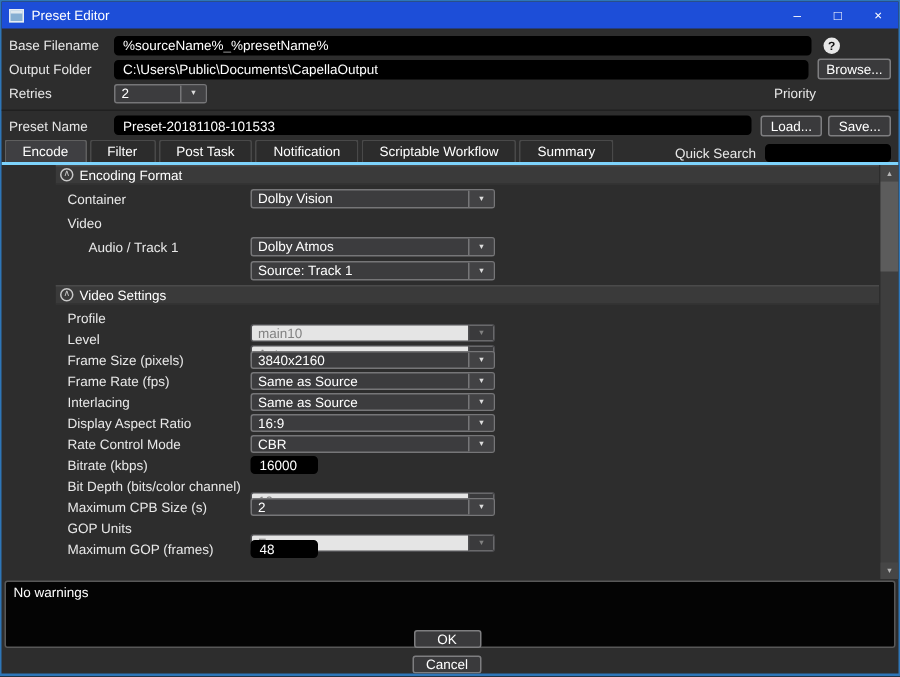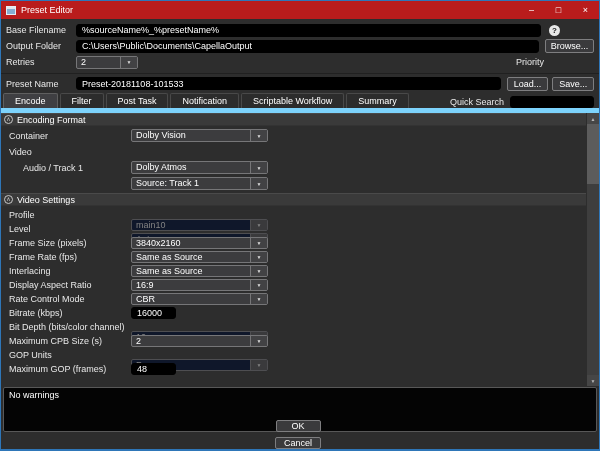--- a/index.html
+++ b/index.html
@@ -3,40 +3,40 @@
 <meta charset="utf-8">
 <style>
   * { box-sizing: border-box; }
   html,body { margin:0; padding:0; background:#1b1b1b; }
   .window {
     position:relative; width:600px; height:451px; overflow:hidden;
     background:#2d2d2d; border:1px solid #2e76b8; border-bottom-width:2px;
     font-family:"Liberation Sans", sans-serif; color:#e8e8e8;
   }
   
-  .titlebar { height:18px; background:#b91c1c; display:flex; align-items:center; padding-left:5px; color:#fff; font-size:9px; }
+  .titlebar { height:18px; background:#1d4ed8; display:flex; align-items:center; padding-left:5px; color:#fff; font-size:9px; }
   .app-icon { width:10px; height:9px; border:1px solid #e6edf4; background:#86aed2; margin-right:5px; position:relative; }
   .app-icon::after { content:""; position:absolute; left:0; top:0; right:0; height:2px; background:#dfe8f0; }
   .win-controls { margin-left:auto; display:flex; height:18px; }
   .win-btn { width:27px; height:18px; display:flex; align-items:center; justify-content:center; font-size:9px; color:#fff; }
   
   .lbl { font-size:9px; color:#e8e8e8; white-space:nowrap; }
   .text-input {
     background:#000; border:1px solid #000; border-radius:3px; color:#fff;
     font-size:9px; height:13px; padding:0 5px; font-family:inherit; outline:none;
   }
   .btn {
     background:#3a3a3c; border:1px solid #7e7e80; border-radius:2px; color:#fff;
     font-size:9px; height:14px; display:flex; align-items:center; justify-content:center;
     white-space:nowrap; cursor:default;
   }
-  .dd { width:137px; height:13px; background:#3c3c3e; border:1px solid #767678; border-radius:2px; display:flex; align-items:stretch; }
+  .dd { width:163px; height:13px; background:#3c3c3e; border:1px solid #767678; border-radius:2px; display:flex; align-items:stretch; }
   .dd .val { flex:1; font-size:9px; color:#fff; line-height:11px; padding:0 4px; overflow:hidden; white-space:nowrap; }
   .dd .arr { width:17px; border-left:1px solid #767678; display:flex; align-items:center; justify-content:center; font-size:5px; color:#ddd; background:#424244; }
-  .dd.disabled { background:#0f172a; border-color:#4e4e51;margin-top:20px; }
+  .dd.disabled { background:#e5e5e5; border-color:#4e4e51;margin-top:20px; }
   .dd.disabled .val { color:#828282; }
   .dd.disabled .arr { color:#828282; border-left-color:#4e4e51; background:#3a3a3c; }
   .help {
     width:11px; height:11px; border-radius:50%; background:#e8e8e8; color:#141414;
     font-weight:bold; font-size:8px; line-height:11px; text-align:center; margin-left:8px; flex-shrink:0;
   }
   
   .form-area { padding:4px 5px 2px 5px; border-bottom:1px solid #202020; }
   .frow { display:flex; align-items:center; height:14px; margin-bottom:2px; }
   .frow .lbl { width:70px; flex-shrink:0; }
@@ -55,21 +55,21 @@
   .tabbar { display:flex; align-items:flex-end; height:15px; padding-left:2px; }
   .tab {
     height:15px; padding:2px 11px 0 11px; font-size:9px; color:#fff; background:#2c2c2c;
     border:1px solid #494949; border-bottom:none; border-radius:2px 2px 0 0; margin-right:2px;
   }
   .tab.active { background:#3f3f42; border-color:#5f5f5f; }
   .qs { margin-left:auto; display:flex; align-items:center; padding-right:5px; }
   .qs .lbl { margin-right:6px; }
   .qs-input { width:84px; height:12px; }
   
-  .main { position:relative; height:278px; border-top:5px solid #7dd3fc; }
+  .main { position:relative; height:278px; border-top:2px solid #7dd3fc;padding-left:36px; }
   .rows { margin-right:13px; height:100%; overflow:hidden; }
   .shead {
     height:13px; background:#3a3a3a; border-top:1px solid #4a4a4a; border-bottom:1px solid #333;
     display:flex; align-items:center; font-size:9px; color:#fff; padding-left:2px; margin-bottom:3px;
   }
   .circ {
     width:9px; height:9px; border:1px solid #c8c8c8; border-radius:50%; font-size:6px;
     line-height:7px; text-align:center; color:#c8c8c8; margin:0 4px 0 1px; flex-shrink:0;
   }
   .crow { display:flex; align-items:center; height:13px; margin-bottom:3px; }

